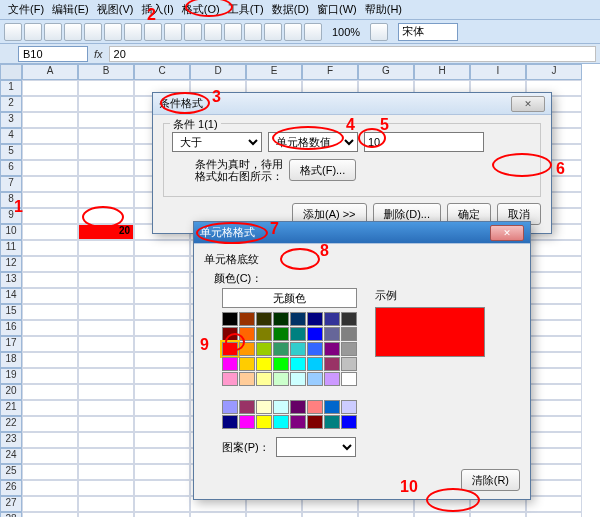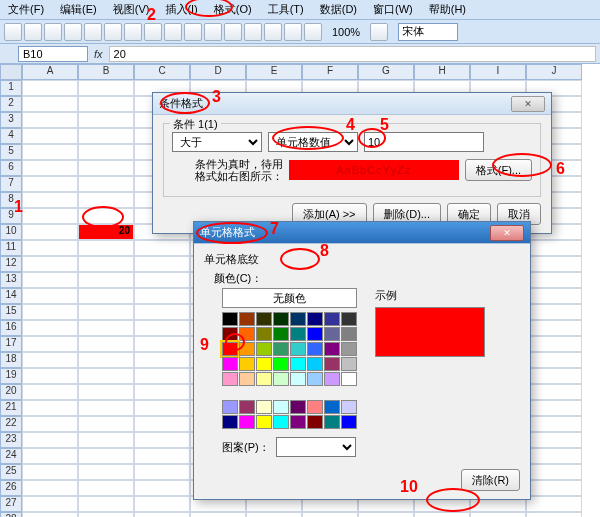--- a/index.html
+++ b/index.html
@@ -1,17 +1,17 @@
 <!DOCTYPE html>
 <html><head>
 <meta charset="utf-8">
 <style>
   * { box-sizing: border-box; margin: 0; padding: 0; font-family: "SimSun", "宋体", sans-serif; font-size: 11px; }
   body { background: #fff; width: 600px; height: 517px; position: relative; overflow: hidden; }
-  .menubar { background: #d4e5f7; height: 20px; display: flex; align-items: center; padding: 0 4px; gap: 8px; border-bottom: 1px solid #9db8d8; }
+  .menubar { background: #d4e5f7; height: 20px; display: flex; align-items: center; padding: 0 4px; gap: 0; border-bottom: 1px solid #9db8d8; }
   .menubar span { padding: 1px 4px; cursor: default; }
   .toolbar { background: #d4e5f7; height: 24px; display: flex; align-items: center; padding: 0 4px; gap: 2px; border-bottom: 1px solid #9db8d8; }
   .tico { width: 18px; height: 18px; background: linear-gradient(#fff,#e0e8f0); border: 1px solid #a0b0c0; border-radius: 2px; display: inline-block; }
   .zoom { color: #000; margin: 0 8px; }
   .fontbox { background: #fff; border: 1px solid #7a9cc6; width: 60px; height: 18px; padding: 0 3px; display: flex; align-items: center; }
   .namebox-row { background: #d8e6f5; height: 20px; display: flex; align-items: center; border-bottom: 1px solid #9db8d8; }
   .namebox { background: #fff; border: 1px solid #7a9cc6; width: 70px; height: 16px; margin-left: 18px; padding: 0 4px; display: flex; align-items: center; }
   .fx { margin: 0 6px; font-style: italic; color: #333; }
   .formula { background: #fff; border: 1px solid #c0c0c0; height: 16px; flex: 1; padding: 0 4px; display: flex; align-items: center; margin-right: 4px; }
   .grid-wrap { display: grid; grid-template-columns: 22px repeat(10, 56px); }
@@ -424,21 +424,20 @@
         <select style="width:90px;">
           <option>单元格数值</option>
         </select>
         <input class="tx" style="width: 120px;" value="10">
       </div>
       <div class="row">
         <div style="font-size:10px; line-height:12px;margin-left:23px;">
           <div>条件为真时，待用</div>
           <div>格式如右图所示：</div>
         </div>
-        <div class="preview-bar">AaBbCcYyZz</div>
         <button class="btn">格式(F)...</button>
       </div>
     </div>
     <div class="btn-row">
       <button class="btn">添加(A) &gt;&gt;</button>
       <button class="btn">删除(D)...</button>
       <button class="btn">确定</button>
       <button class="btn">取消</button>
     </div>
   </div>

